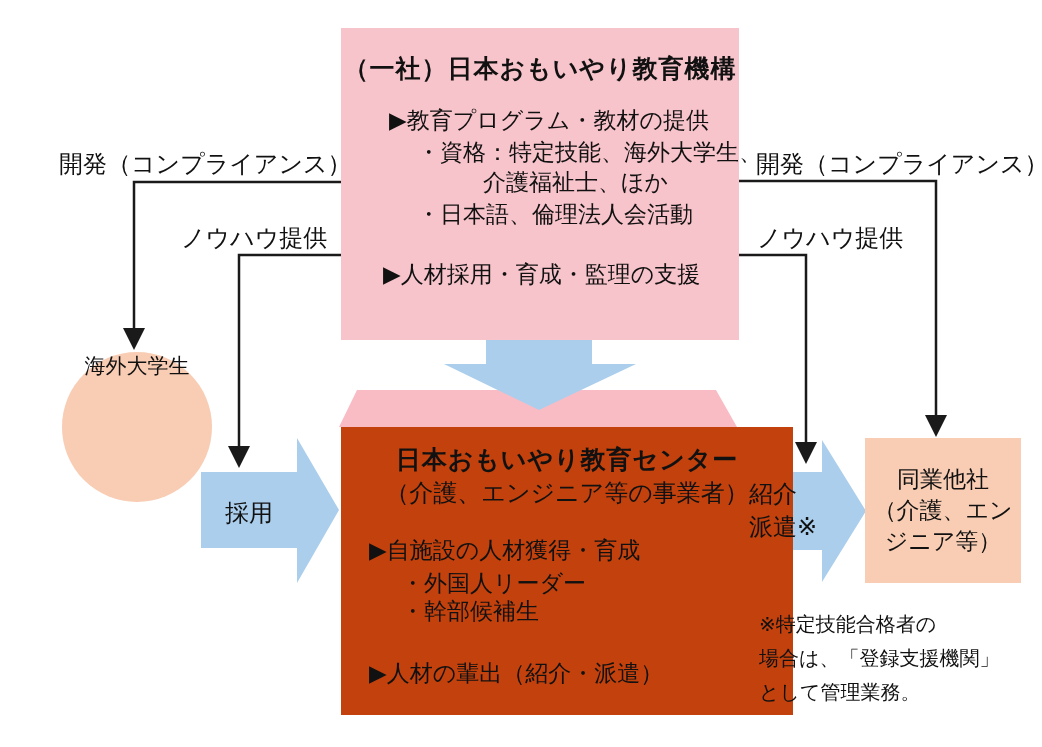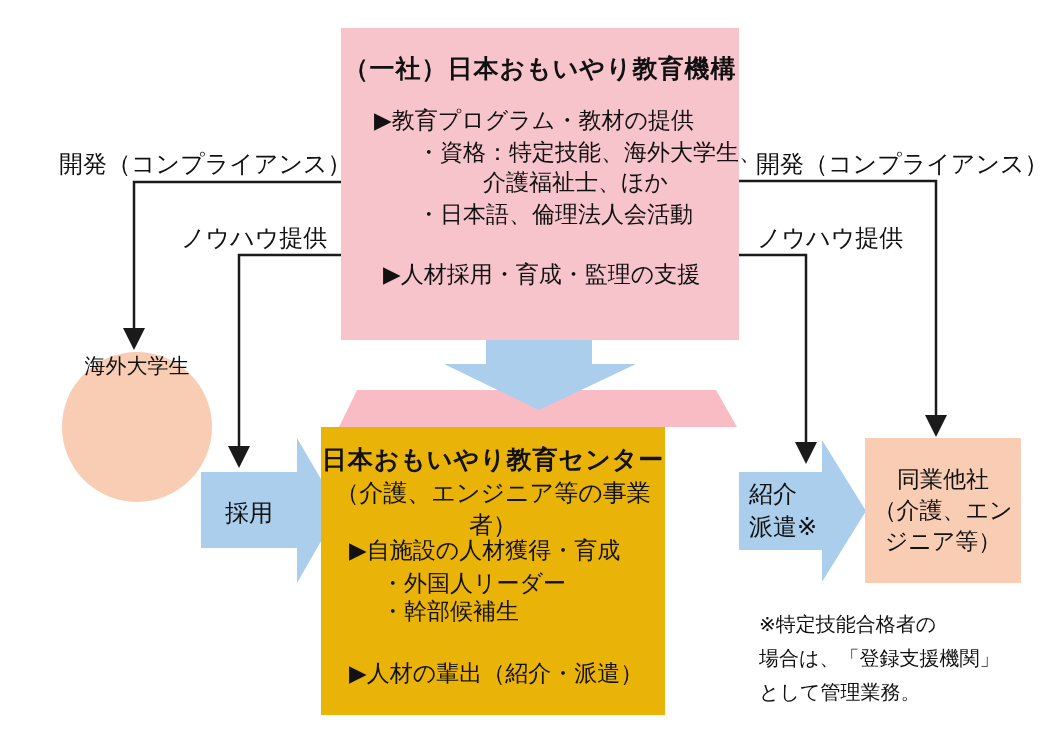--- a/index.html
+++ b/index.html
@@ -10,29 +10,29 @@
     margin-left:29px;
   }
   #connector-layer{position:absolute;left:0;top:0;width:1042px;height:747px;}
   .abs{position:absolute;}
   .box-text{font-size:23px;white-space:nowrap;line-height:26px;}
   .bold-title{font-weight:bold;font-size:25px;letter-spacing:1px;}
 
   
   #top-box{left:312px;top:28px;width:398px;height:312px;background:#f8c4cb;}
   #top-box .title{position:absolute;top:24px;left:0;width:100%;text-align:center;}
-  #tb-l1{left:33px;top:79px;}
+  #tb-l1{left:48px;top:79px;}
   #tb-l2{left:76px;top:111px;}
   #tb-l3{left:142px;top:141px;}
   #tb-l4{left:76px;top:173px;}
   #tb-l5{left:42px;top:233px;}
   #tb-l6{left:56px;top:263px;}
 
   
-  #center-box{left:292px;top:427px;width:344px;height:288px;background:#eab308;}
+  #center-box{left:312px;top:427px;width:452px;height:288px;background:#c2410c;}
   #center-box .title{position:absolute;top:16px;left:0;width:100%;text-align:center;}
   #center-box .subtitle{position:absolute;top:50px;left:0;width:100%;text-align:center;font-size:24px;}
   #cb-l1{left:28px;top:110px;}
   #cb-l2{left:60px;top:143px;}
   #cb-l3{left:60px;top:171px;}
   #cb-l4{left:28px;top:233px;}
 
   
   .circle{border-radius:50%;background:#f8cdb4;display:flex;align-items:flex-start;justify-content:center;font-size:21px;}
   #circle-overseas{left:33px;top:352px;width:150px;height:150px;}

